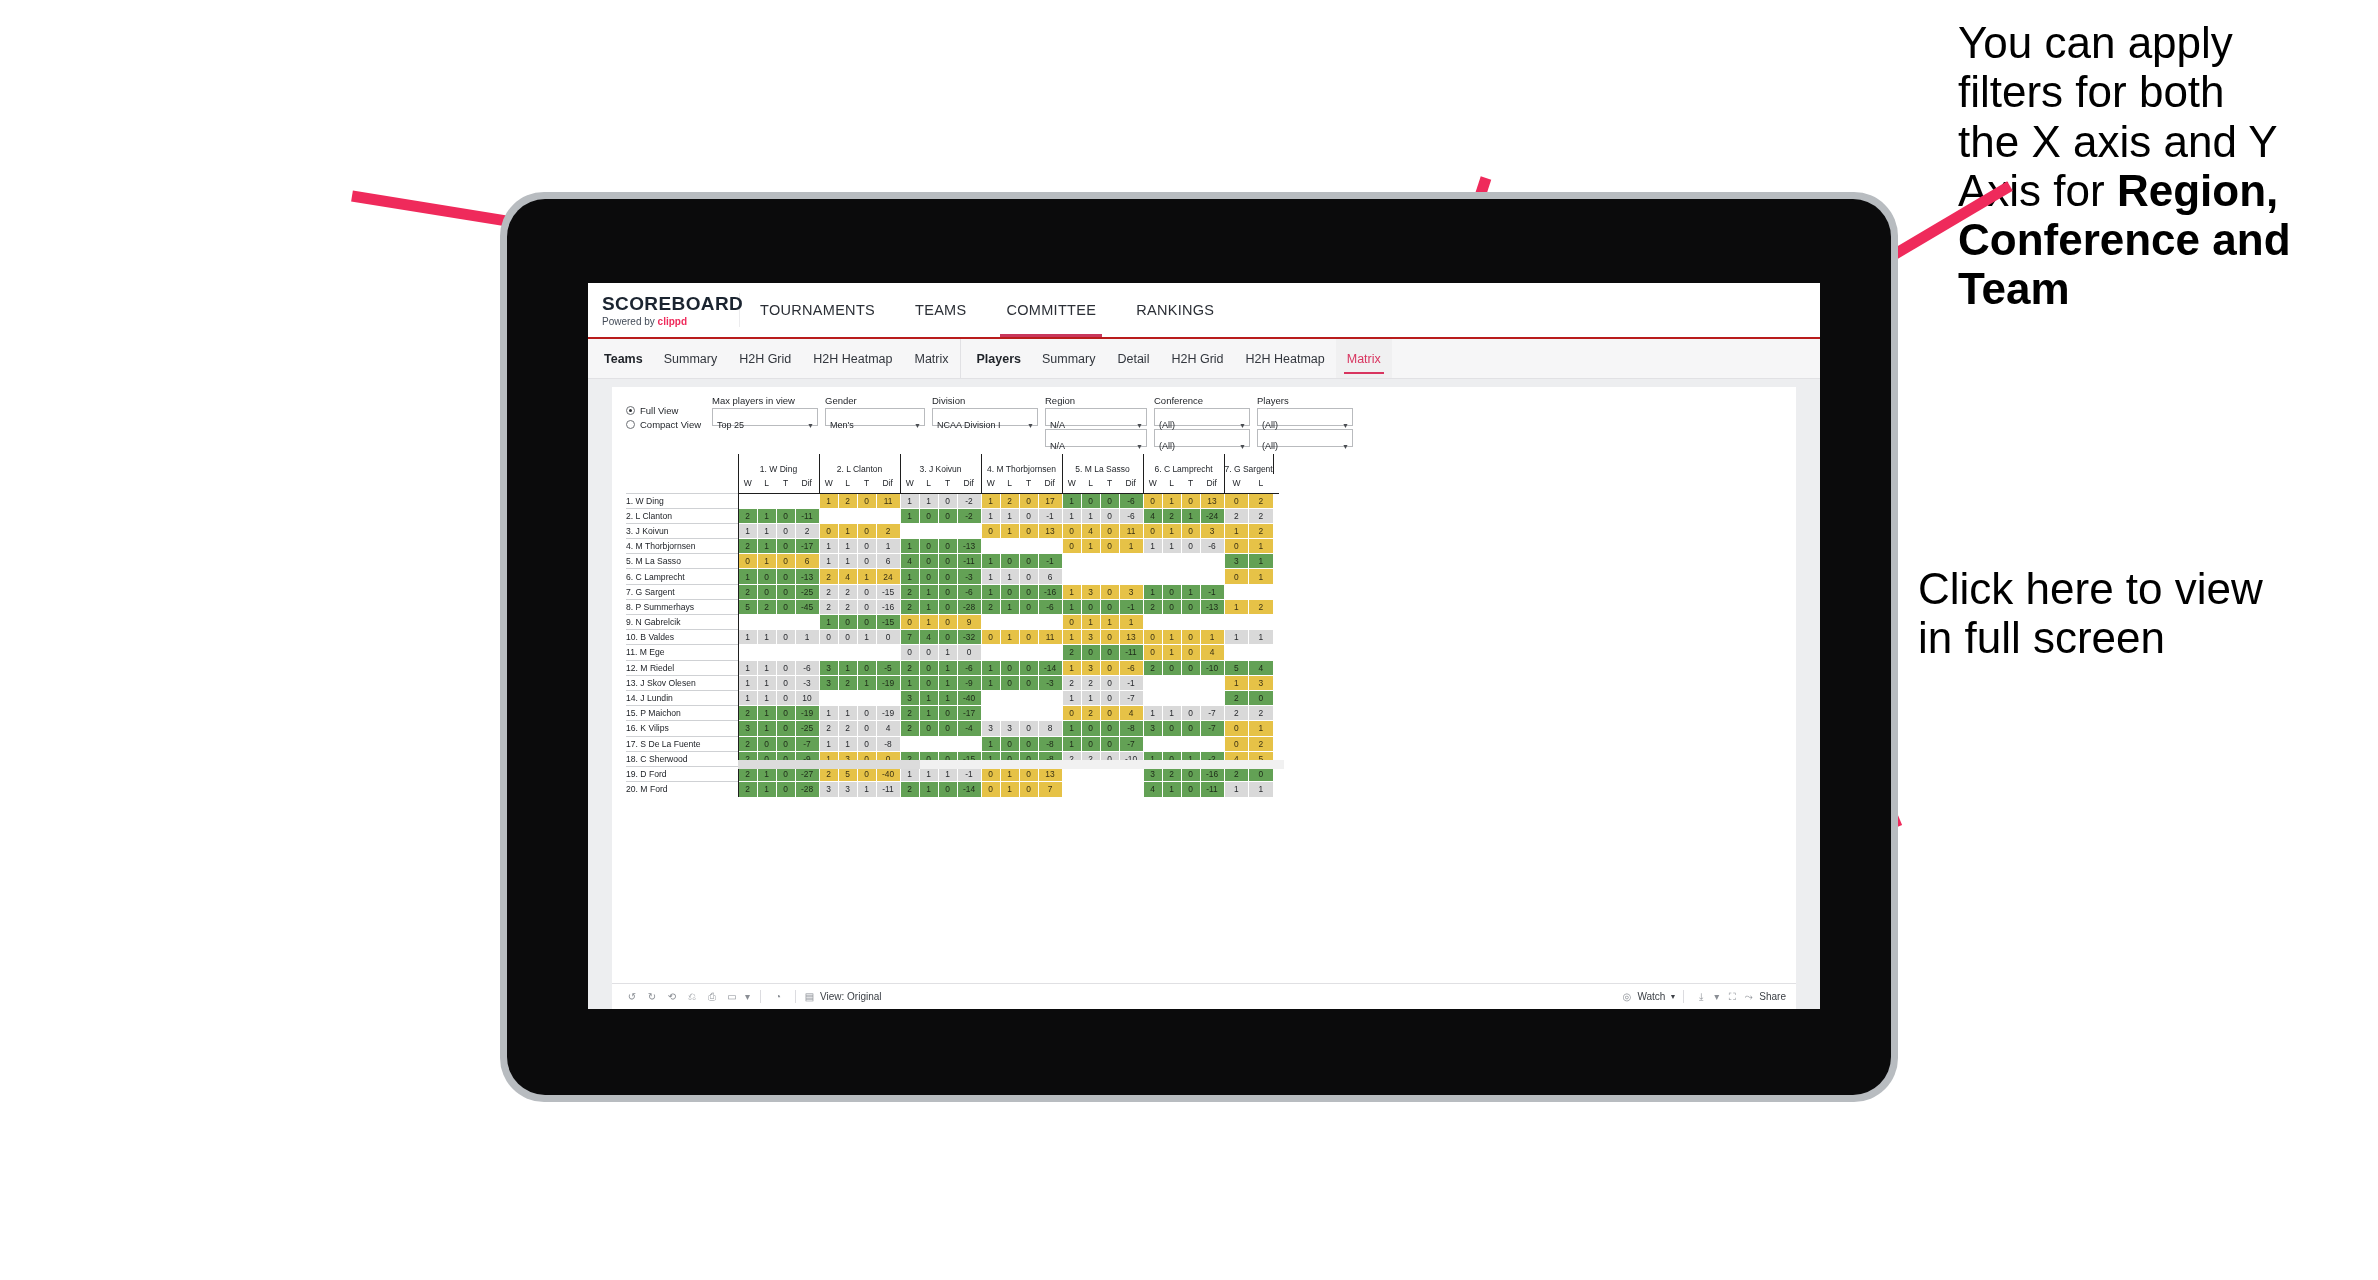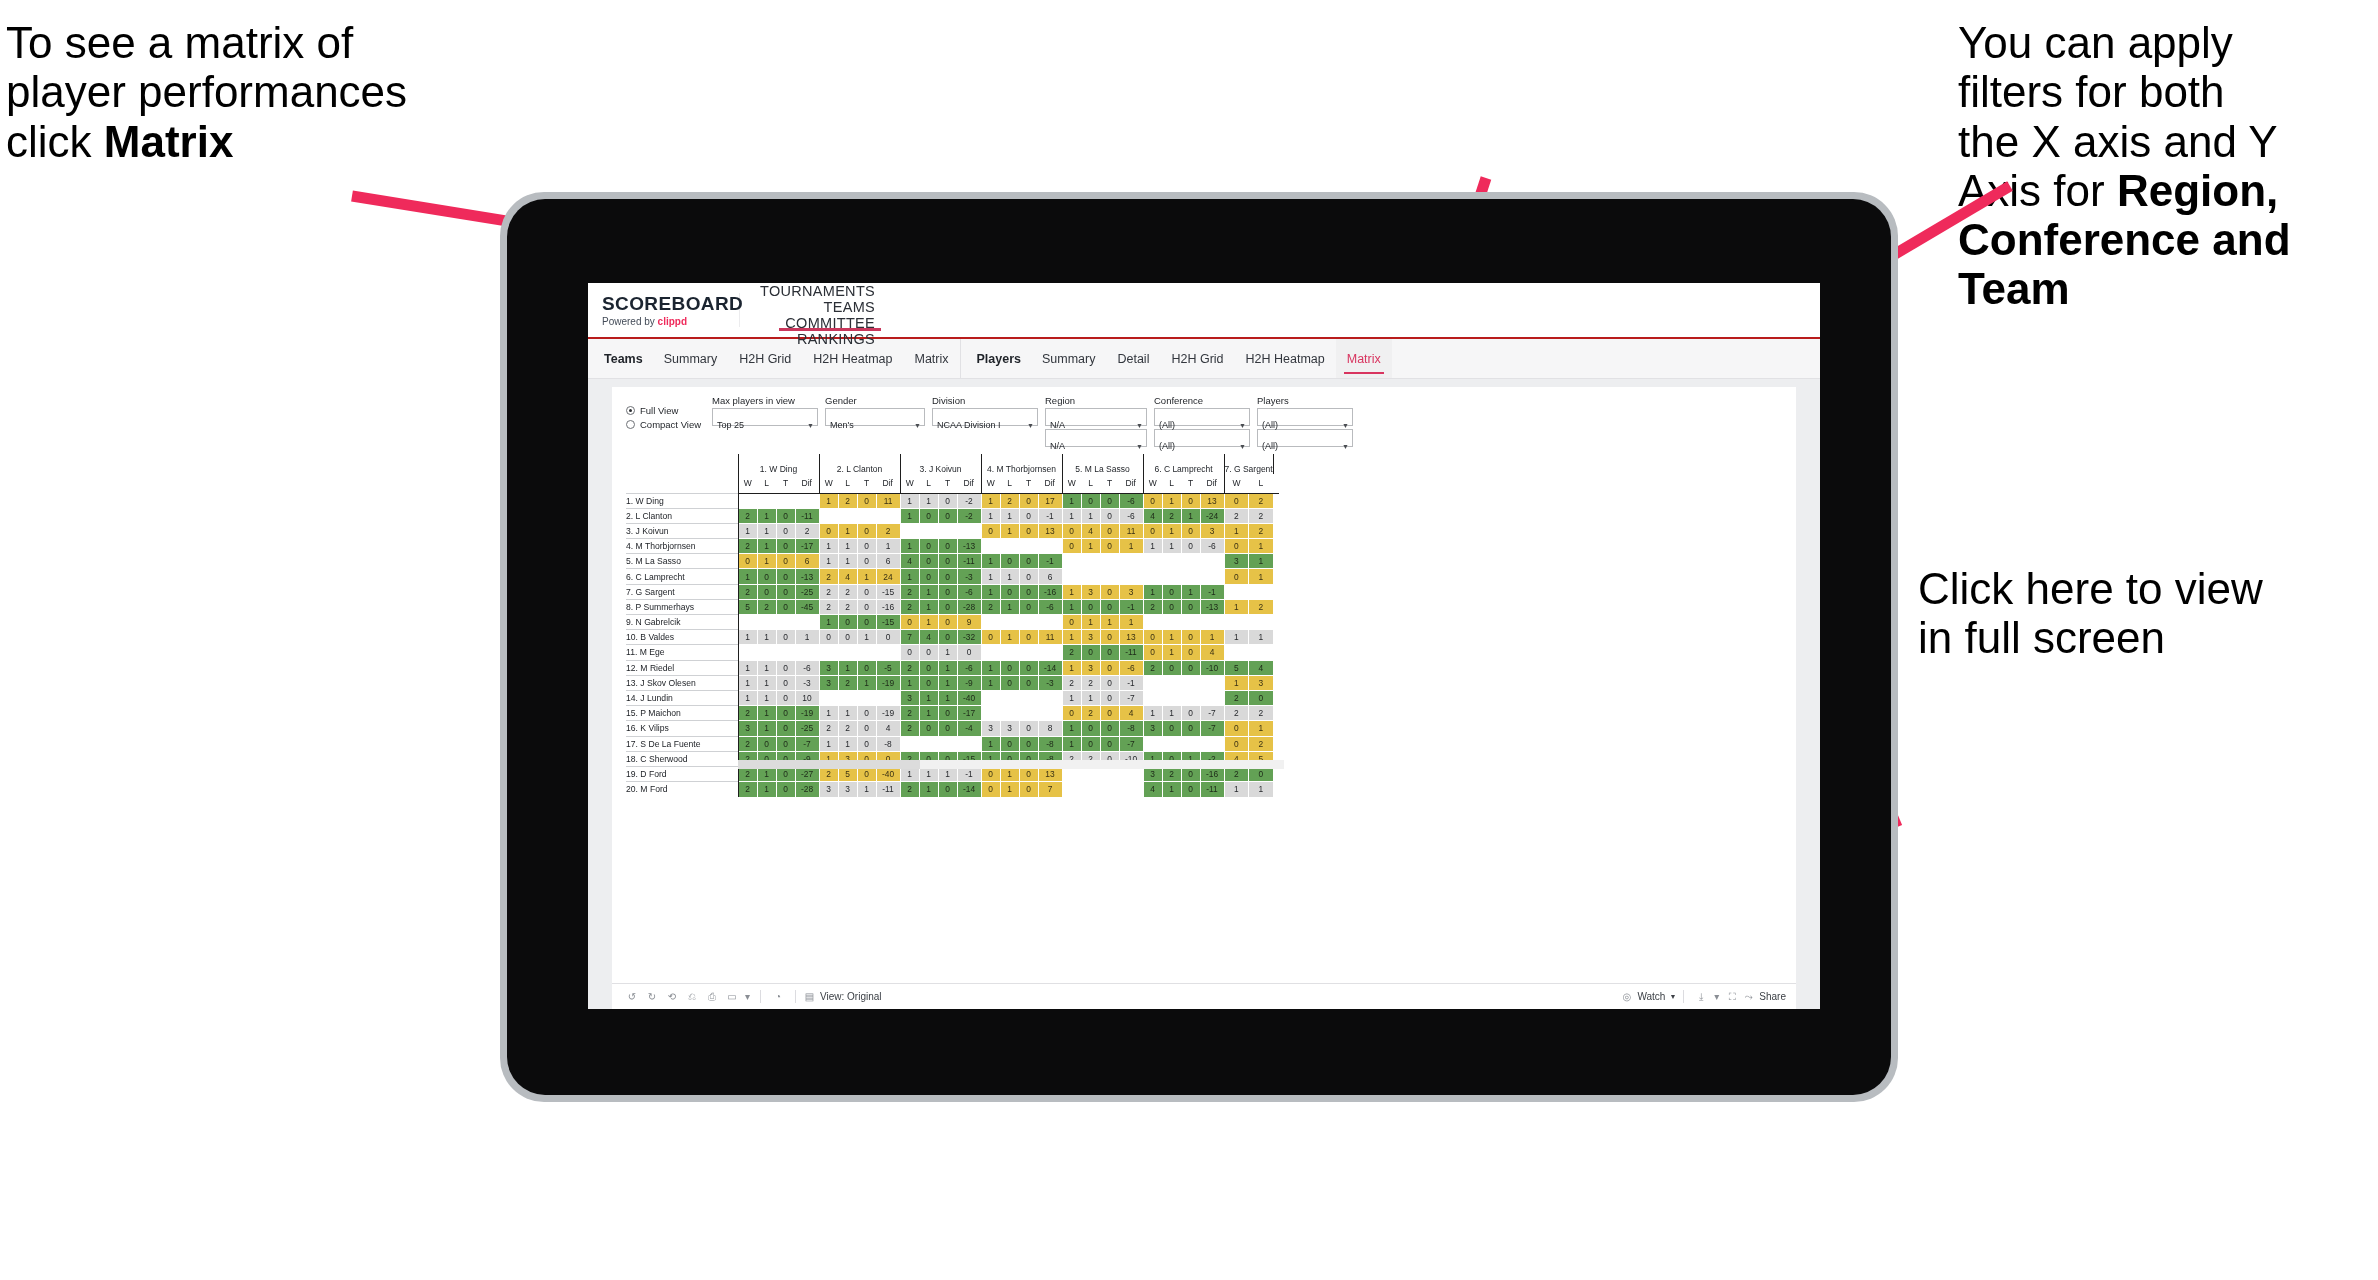--- a/index.html
+++ b/index.html
@@ -57,21 +57,21 @@
     border-bottom: 2px solid #b91c1c;
   }
   #brand { width: 152px; padding-left: 14px; border-right: 1px solid #ececee; }
   #brand-title {
     font-size: 19px; font-weight: bold; letter-spacing: 0.4px;
     color: #1b2430; font-family: "Liberation Sans", sans-serif;
   }
   #brand-sub { font-size: 10px; color: #444c58; margin-top: 1px; }
   #brand-sub .clippd { color: #ef2a5b; font-weight: bold; }
   .topnav {
-    display: flex; align-items: flex-end; height: 100%; flex-direction: column;
+    display: flex; align-items: center; height: 100%;
   }
   .topnav-item {
     font-size: 14.5px; color: #2b2f36; letter-spacing: .3px;
     padding: 0 20px; height: 100%;
     display: flex; align-items: center; position: relative;
     cursor: pointer;
   }
   .topnav-item.active::after {
     content: ""; position: absolute; left: 14px; right: 14px; bottom: 0;
     height: 3px; background: #c9375c;
@@ -213,23 +213,20 @@
   }
   .tb-sep { width: 1px; height: 13px; background: #dcdce0; margin: 0 7px; }
   .tb-text { display: flex; align-items: center; gap: 4px; cursor: pointer; color: #3c4046; }
   .tb-spacer { flex: 1; }
 </style>
 </head>
 <body>
 
 <div id="stage">
 
-  <div class="anno" id="anno-matrix"><span>To see a matrix of
-player performances
-click </span><b>Matrix</b></div>
 
 
   <div class="anno" id="anno-axes"><span>You  can apply
 filters for both
 the X axis and Y
 Axis for </span><b>Region,
 Conference and
 Team</b></div>
 
   <div class="anno" id="anno-fullscr">Click here to view

